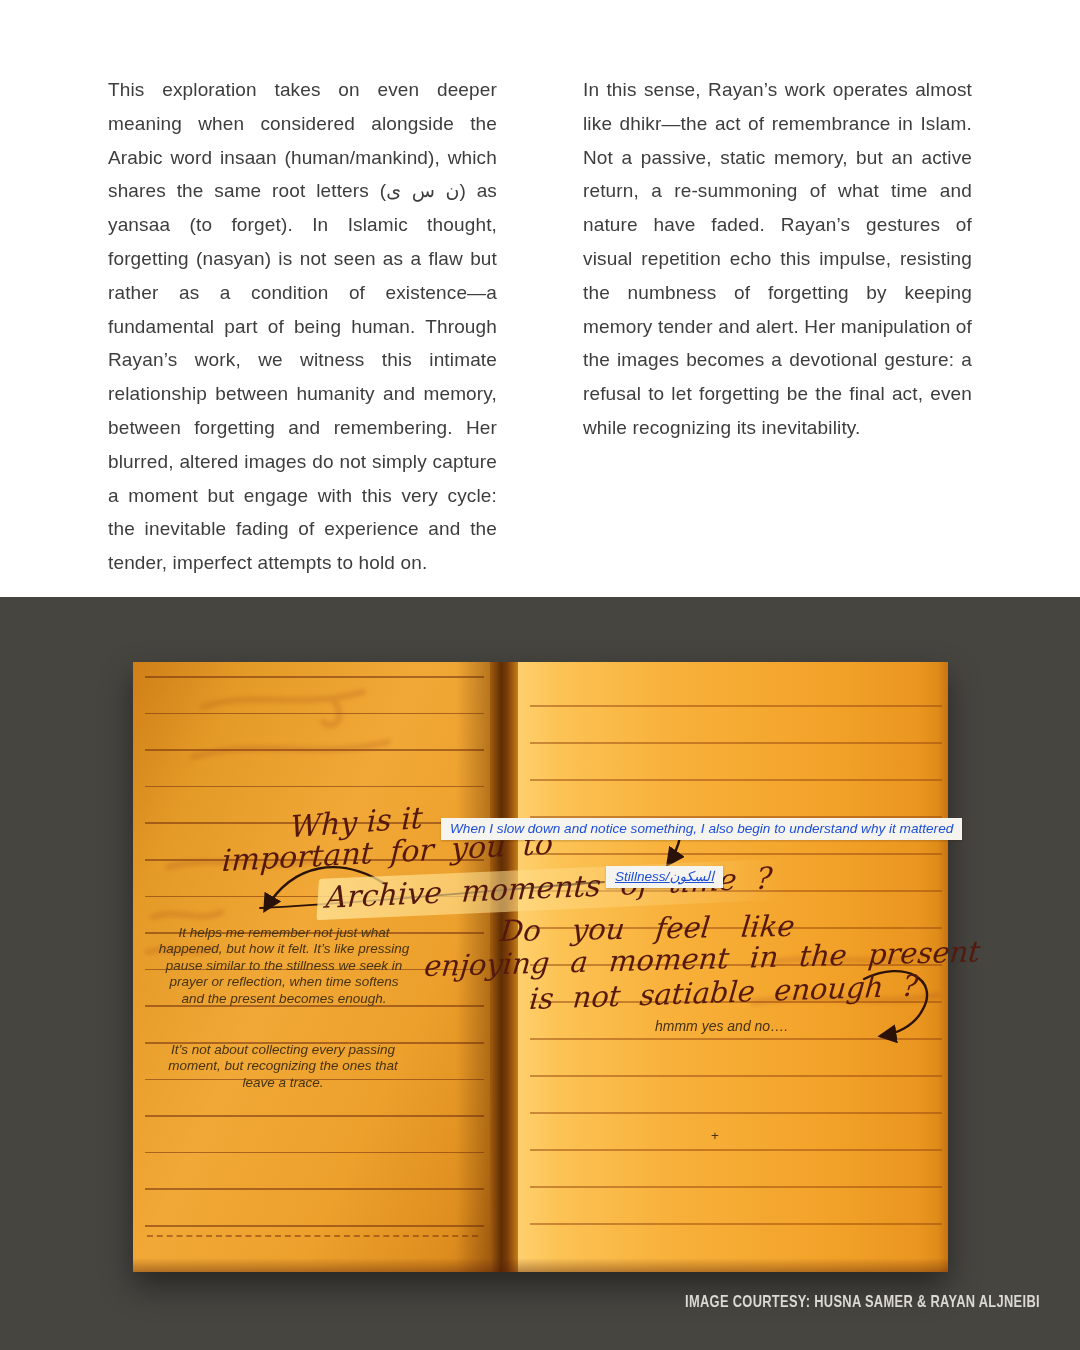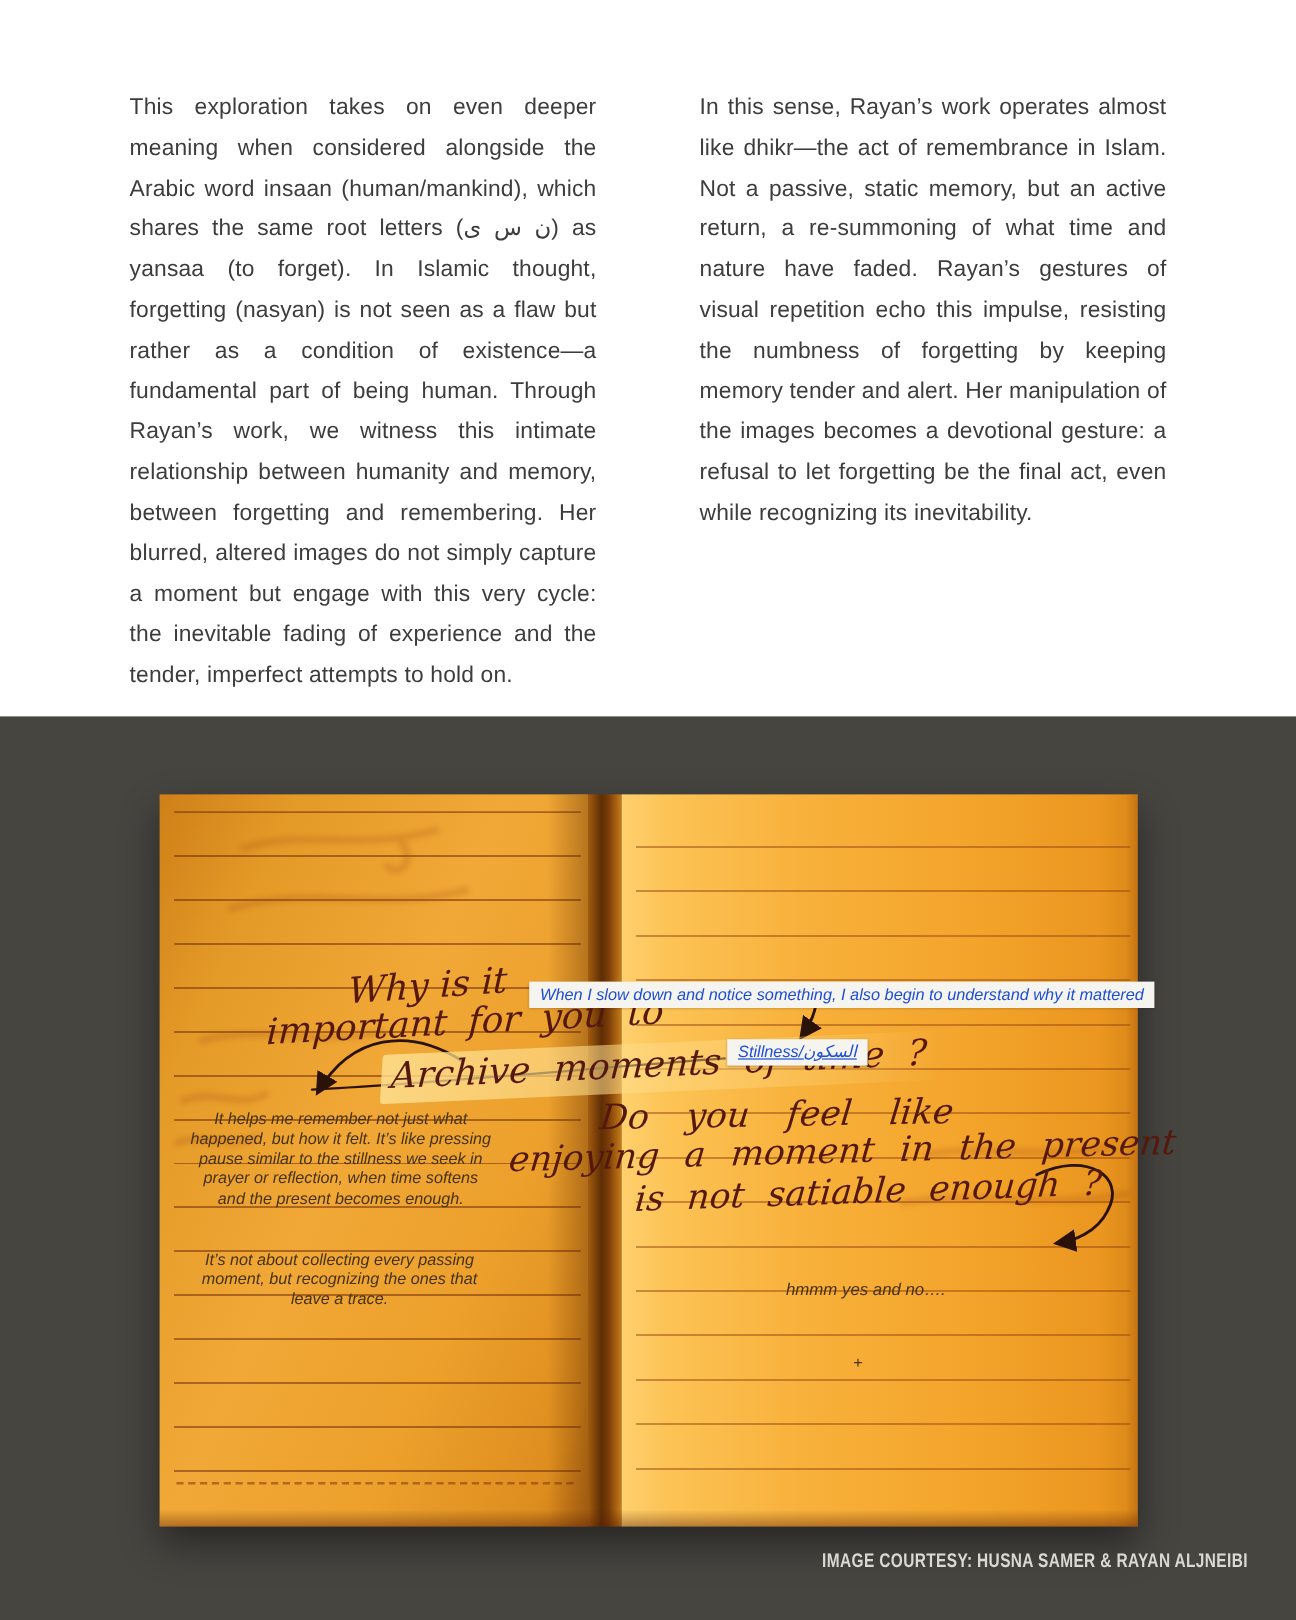--- a/index.html
+++ b/index.html
@@ -79,21 +79,21 @@
   .hw-enjoying{left:293px;top:287px;font-size:29px;transform:rotate(-1.5deg) skewX(-7deg);word-spacing:12px;}
   .hw-satiable{left:398px;top:320px;font-size:29px;transform:rotate(-2deg) skewX(-7deg);word-spacing:10px;}
 
   
   .typed{
     position:absolute;font-style:italic;color:#463212;
     font-size:13.5px;line-height:16.4px;text-align:center;
   }
   .typed-helps{left:25px;top:263px;width:252px;}
   .typed-collecting{left:29px;top:380px;width:242px;}
-  .typed-hmmm{left:522px;top:356px;width:auto;text-align:left;font-size:14px;margin-top:48px;}
+  .typed-hmmm{left:522px;top:356px;width:auto;text-align:left;font-size:14px;}
   .typed-moments{left:410px;top:389px;width:342px;line-height:16.8px;}
   .typed-plus{left:572px;top:466px;width:20px;font-style:normal;}
   .typed-comfort{left:408px;top:501px;width:346px;line-height:16.8px;}
 
   .label{
     position:absolute;background:#f6f4ee;color:#1d4ed8;
     font-style:italic;font-size:13.6px;line-height:16px;
     padding:3px 9px;white-space:nowrap;box-shadow:0 1px 2px rgba(60,25,0,.25);
   }
   .label-slow{left:308px;top:156px;}

